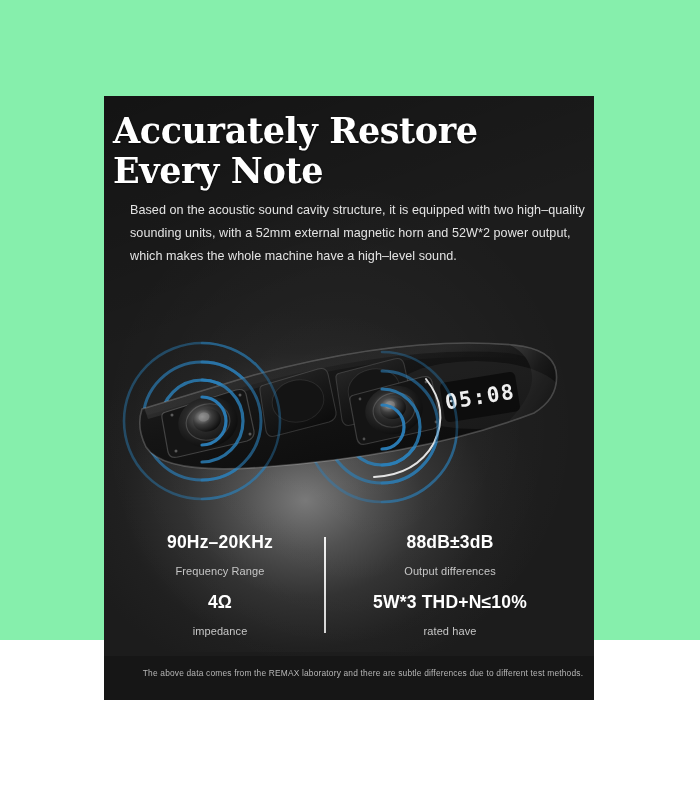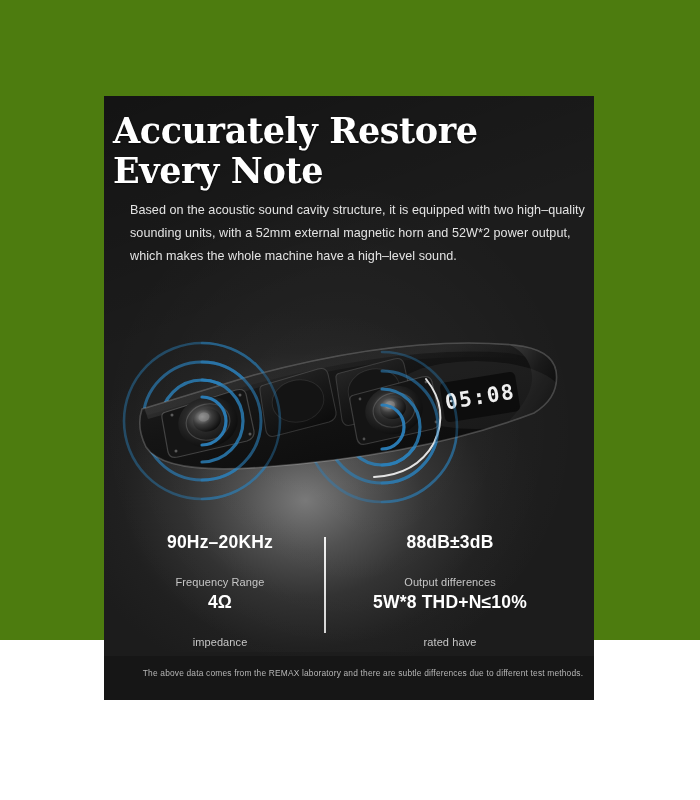--- a/index.html
+++ b/index.html
@@ -10,21 +10,21 @@
     height: 800px;
     background: #ffffff;
     font-family: "Liberation Sans", sans-serif;
     overflow: hidden;
   }
 
   #page {
     position: relative;
     width: 700px;
     height: 640px;
-    background: #4d7c0f;
+    background: #86efac;
   }
 
   
   .panel {
     position: absolute;
     left: 104px;
     top: 96px;
     width: 490px;
     height: 604px;
     background: #1c1c1c;
@@ -132,21 +132,21 @@
     font-size: 17.5px;
     font-weight: bold;
     letter-spacing: 0.2px;
     line-height: 1.25;
     white-space: nowrap;
   }
   .spec-label {
     color: #c6c6c6;
     font-size: 11px;
     letter-spacing: 0.1px;
-    margin-top: 22px;
+    margin-top: 11px;
     line-height: 1.2;
   }
 
   
   .footer-band {
     position: absolute;
     left: 0;
     bottom: 0;
     width: 100%;
     height: 44px;
@@ -329,21 +329,21 @@
           <div class="spec-value">88dB±3dB</div>
           <div class="spec-label">Output differences</div>
         </div>
 
         <div class="spec-cell c3">
           <div class="spec-value">4Ω</div>
           <div class="spec-label">impedance</div>
         </div>
 
         <div class="spec-cell c4">
-          <div class="spec-value">5W*8 THD+N≤10%</div>
+          <div class="spec-value">5W*3 THD+N≤10%</div>
           <div class="spec-label">rated have</div>
         </div>
       </div>
 
       <div class="footer-band">
         <div class="footer-note">The above data comes from the REMAX laboratory and there are subtle differences due to different test methods.</div>
       </div>
 
     </div>
   </div>

